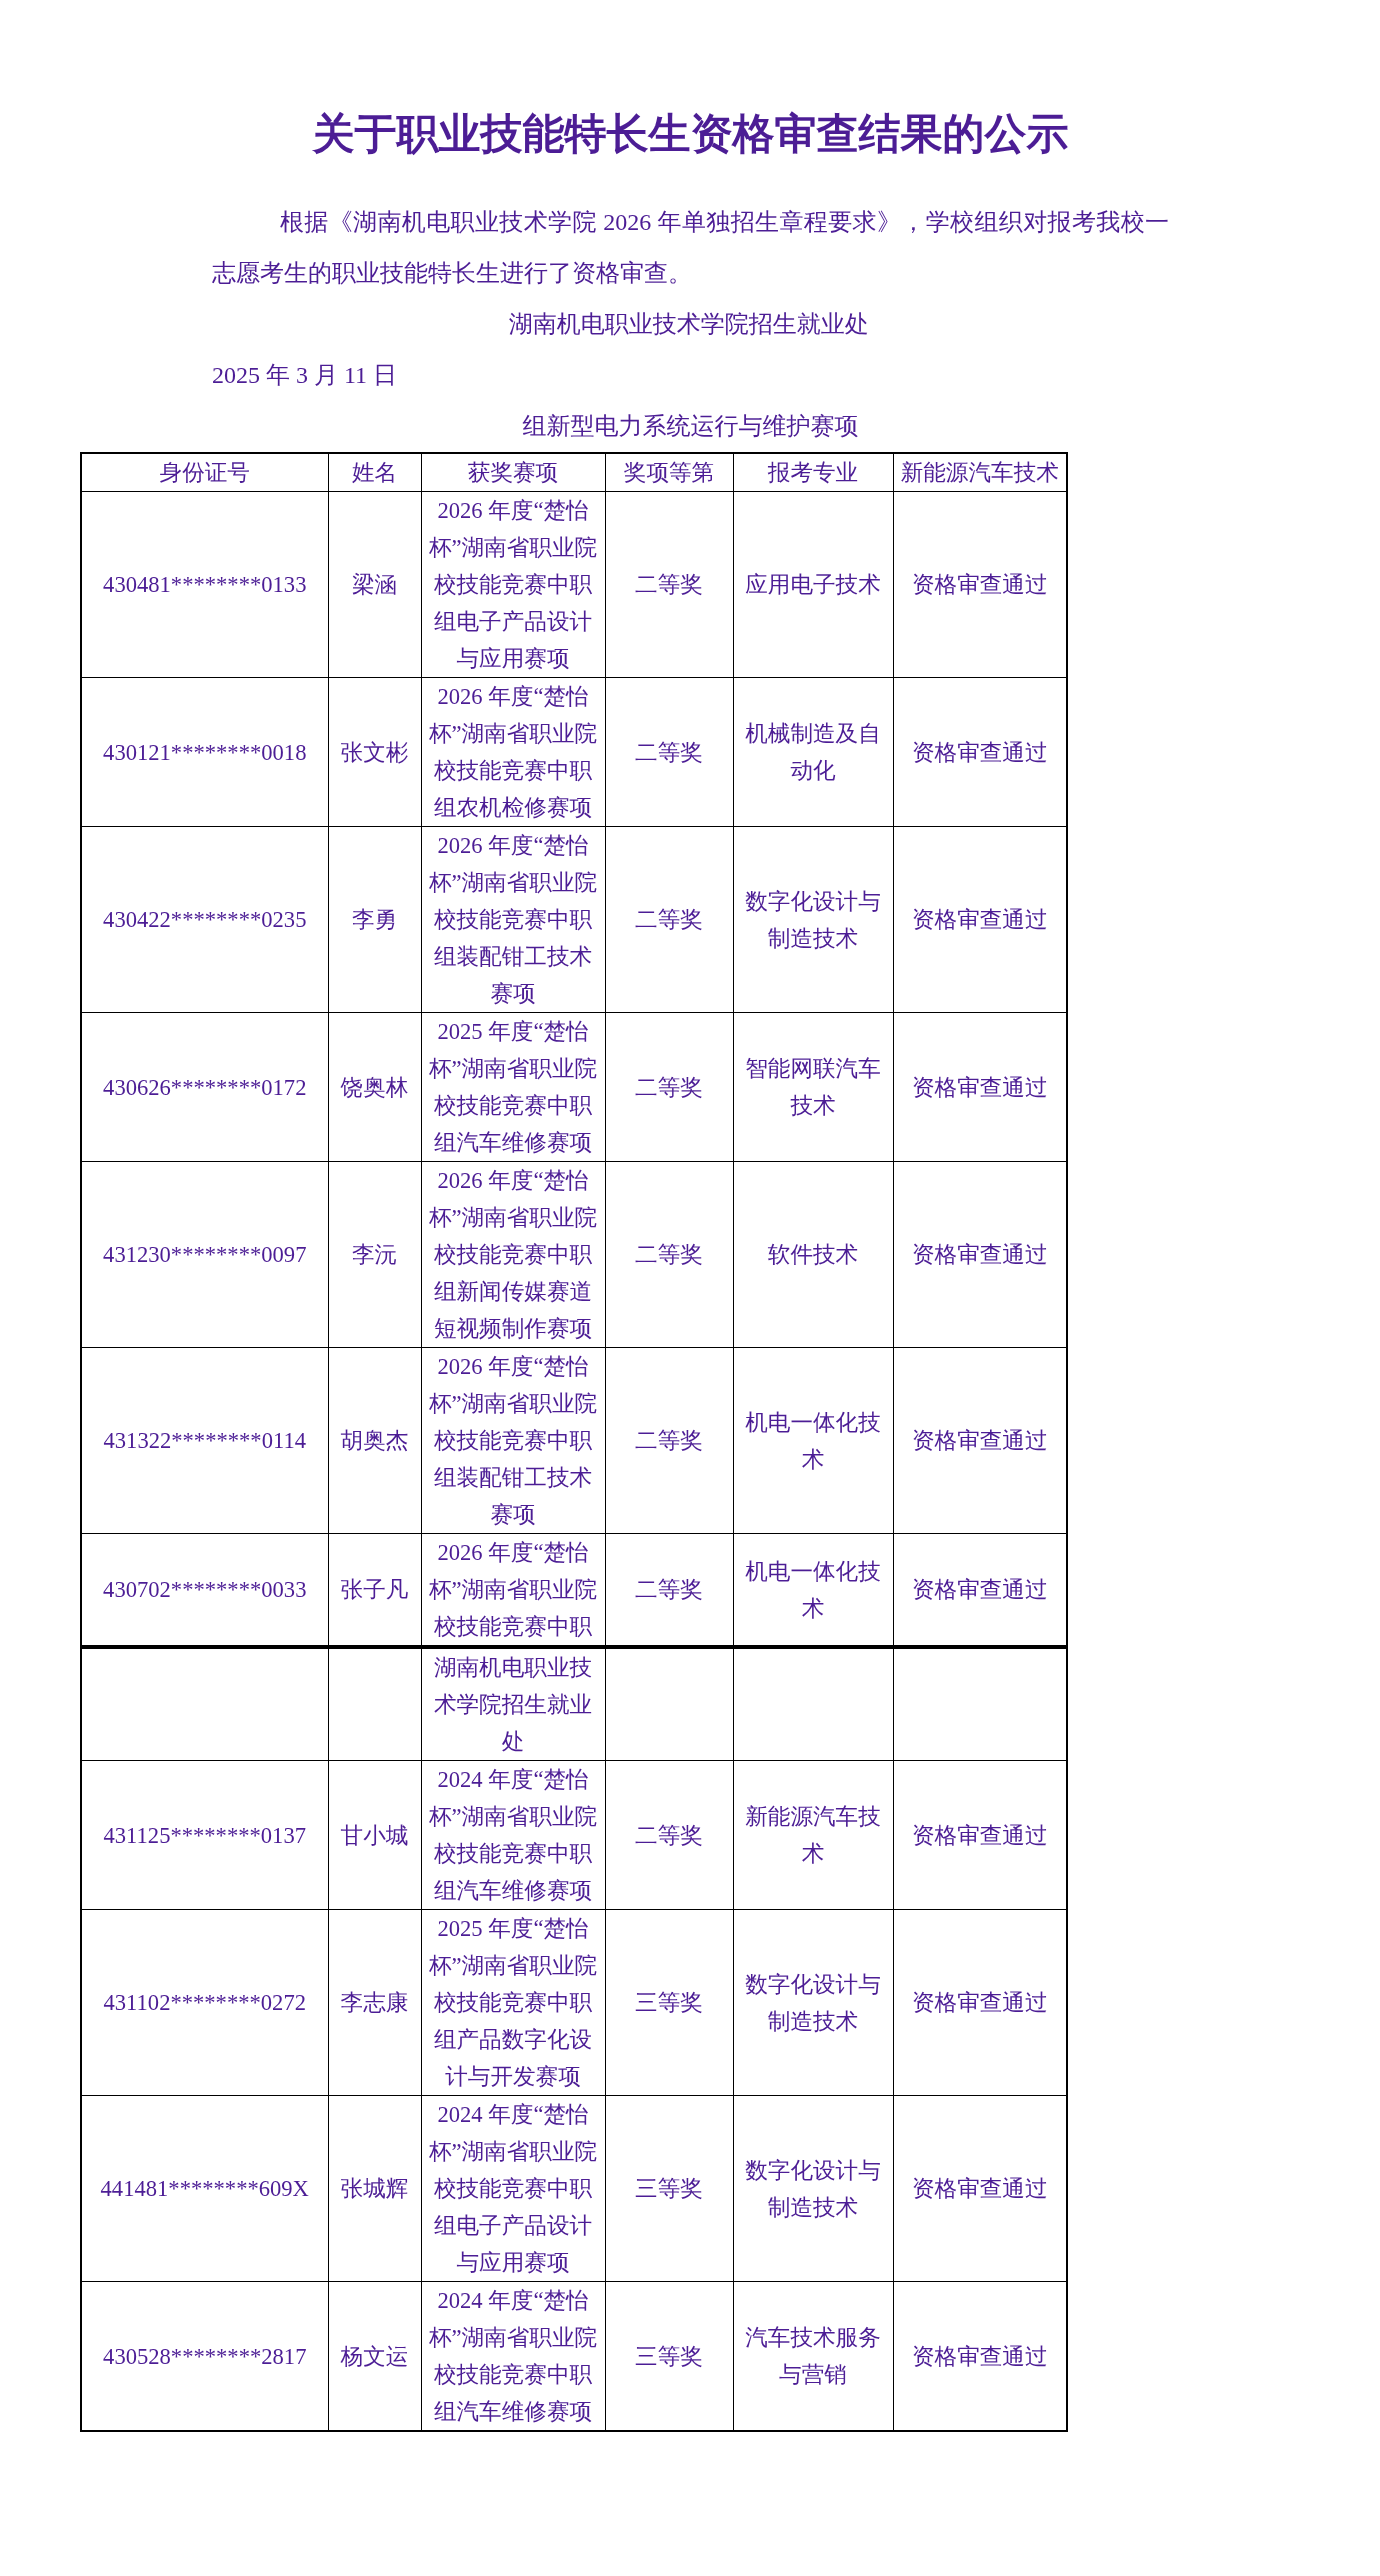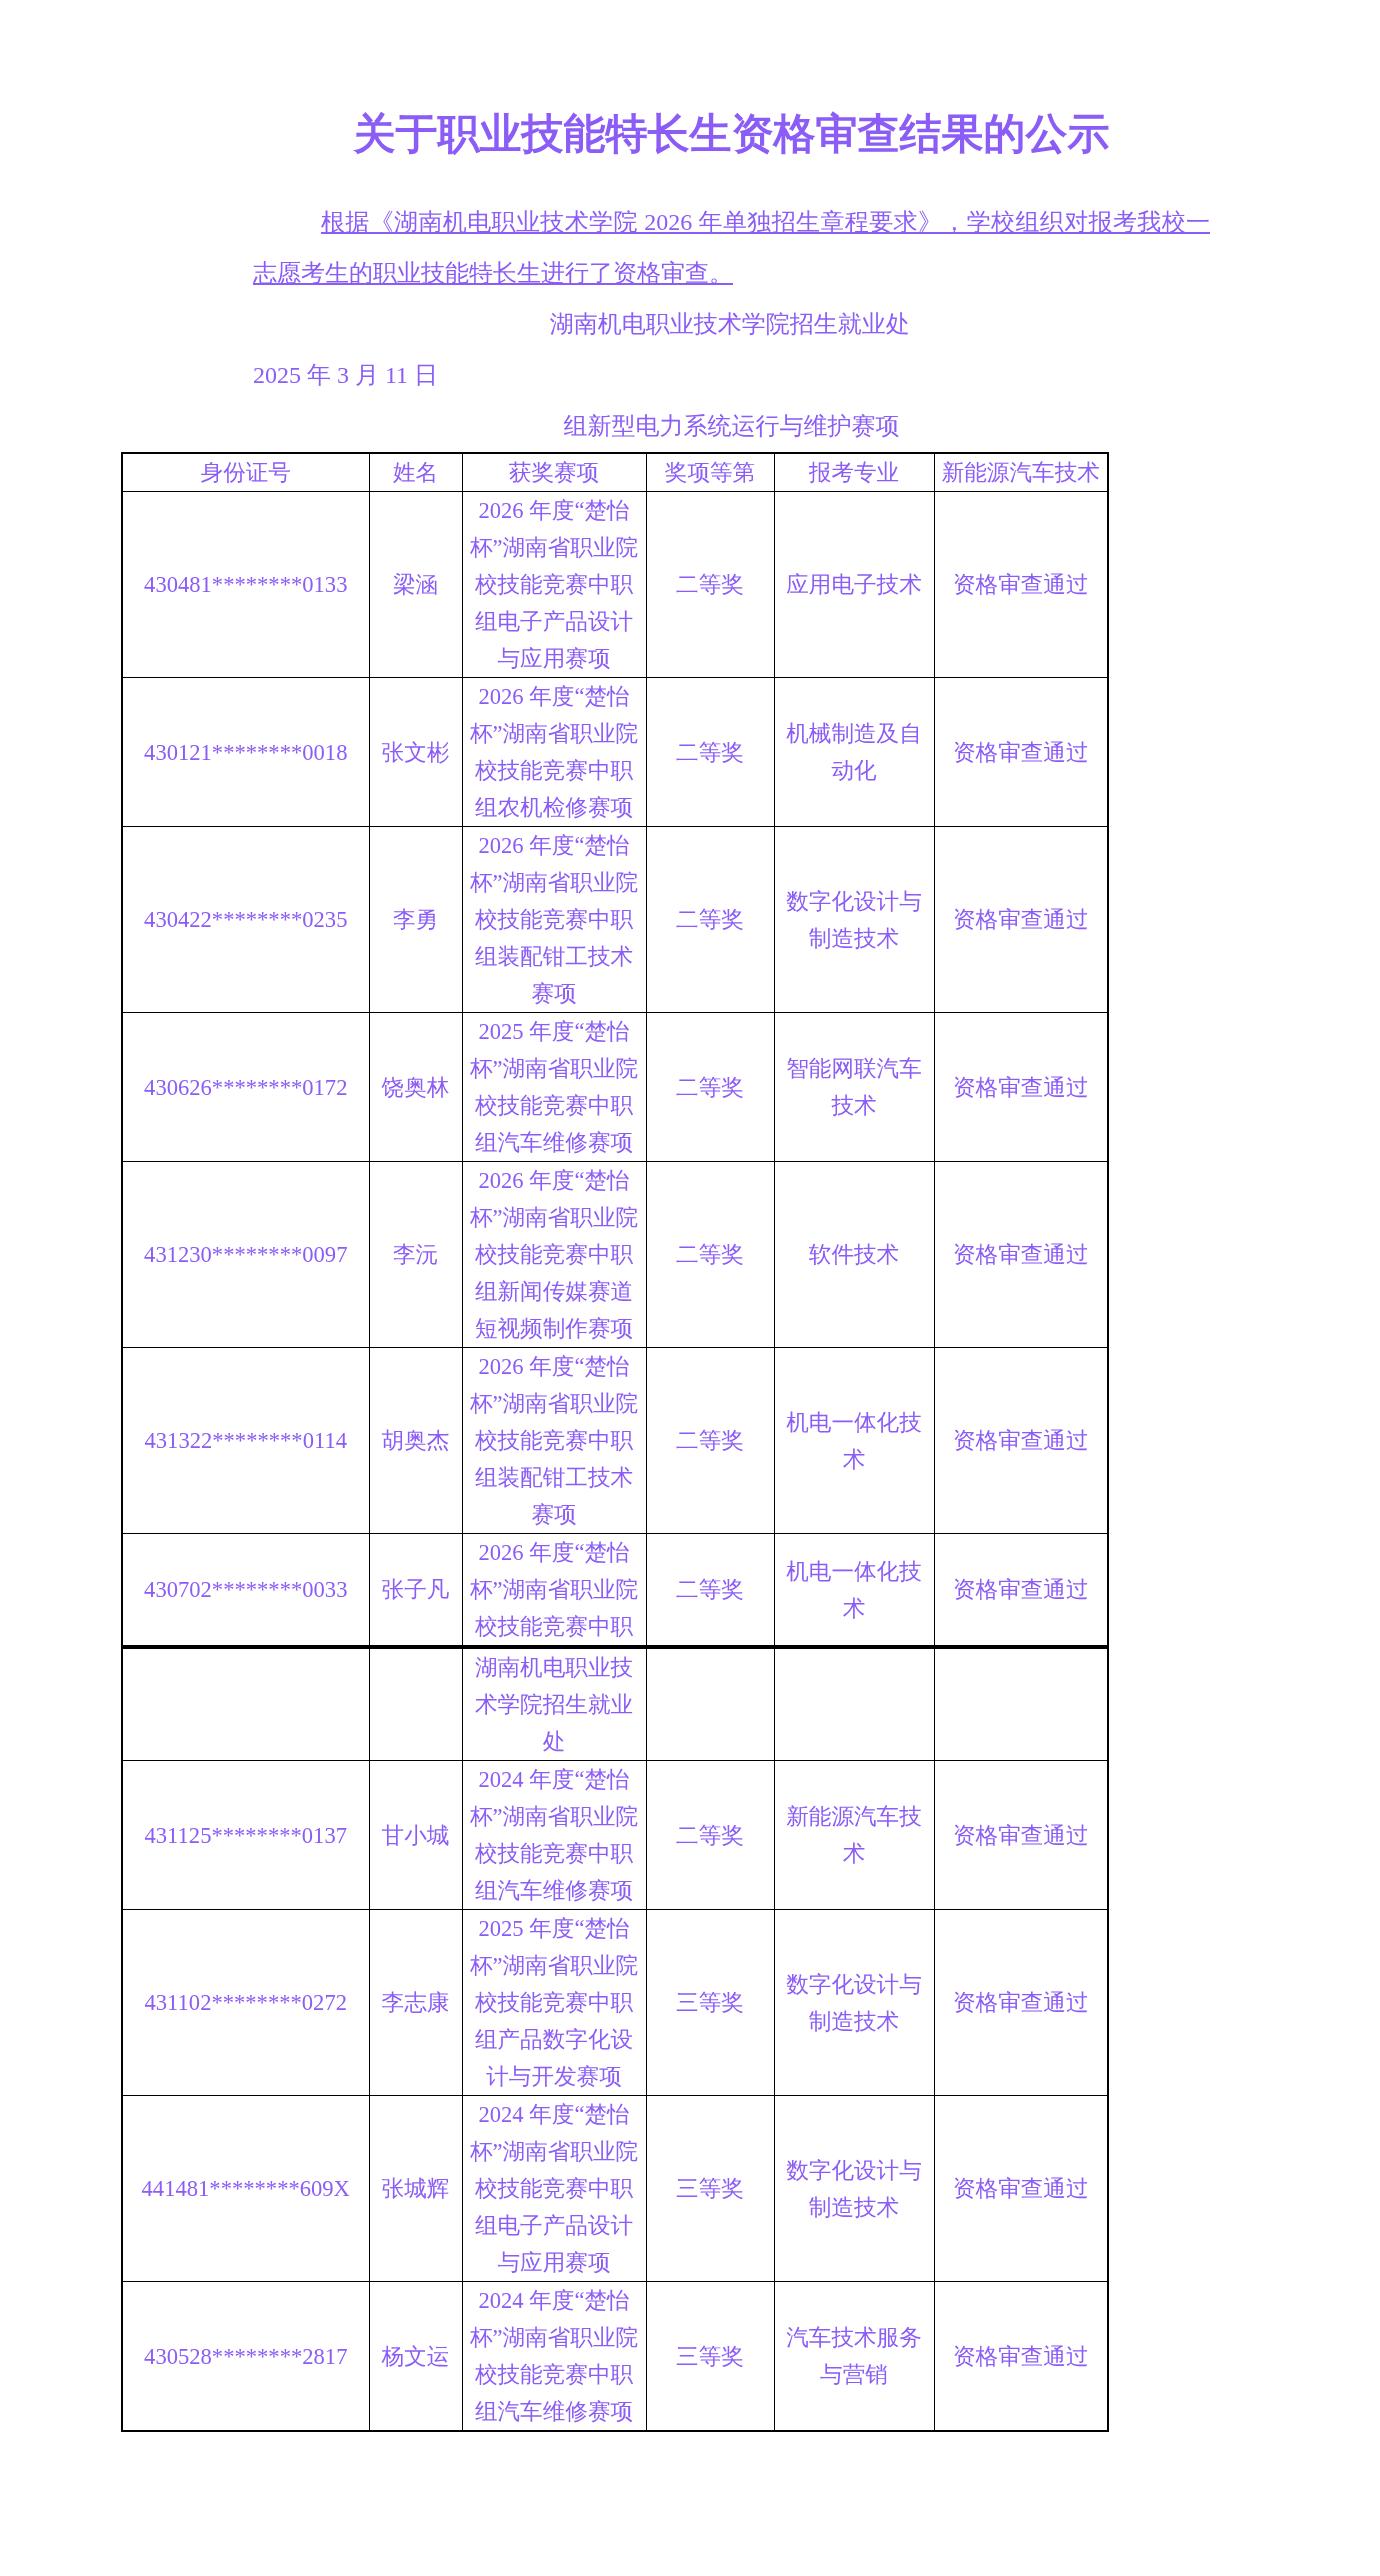--- a/index.html
+++ b/index.html
@@ -1,43 +1,42 @@
 <!DOCTYPE html>
 <html style="font-size:14px"><head>
 <meta charset="utf-8">
 <style>
   html, body { margin:0; padding:0; background:#ffffff; }
   .page {
     position: relative;
     width: 1380px;
     min-height: 2576px;
     background: #ffffff;
-    color: #8b5cf6;
+    color: #4c1d95;
     font-family: "Liberation Serif", "DejaVu Serif", serif;
     box-sizing: border-box;
     padding-top: 111px;
     overflow: hidden;
-    padding-left: 41px;
   }
   .text-block {
     margin-left: 212px;
     width: 957px;
     font-size: 24px;
     line-height: 51px;
   }
   h1.doc-title {
     font-size: 42px;
     font-weight: bold;
     line-height: 1.1;
     text-align: center;
     margin: 0 0 40px 0;
     text-indent: 0;
   }
   .text-block p { margin: 0; }
-  p.intro { text-indent: 68px; text-align: justify; text-decoration: underline; }
+  p.intro { text-indent: 68px; text-align: justify; }
   p.signature { text-indent: 0; text-align: center; padding-right: 3.5px; }
   p.doc-date  { text-indent: 0; padding-right: 144px; }
   p.caption   { text-indent: 0; text-align: center; }
 
   table.results {
     border-collapse: collapse;
     table-layout: fixed;
     margin-left: 80px;
     width: 985px;
     font-size: 22.6px;

